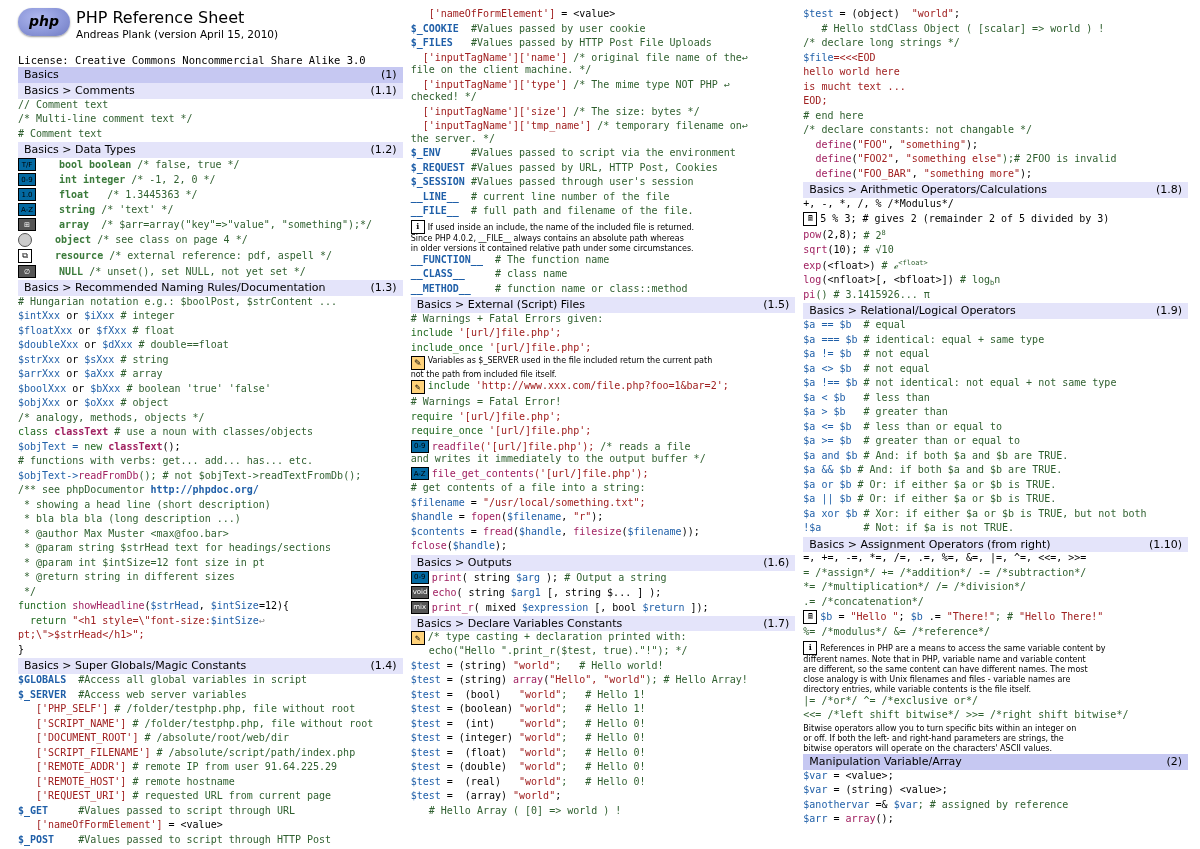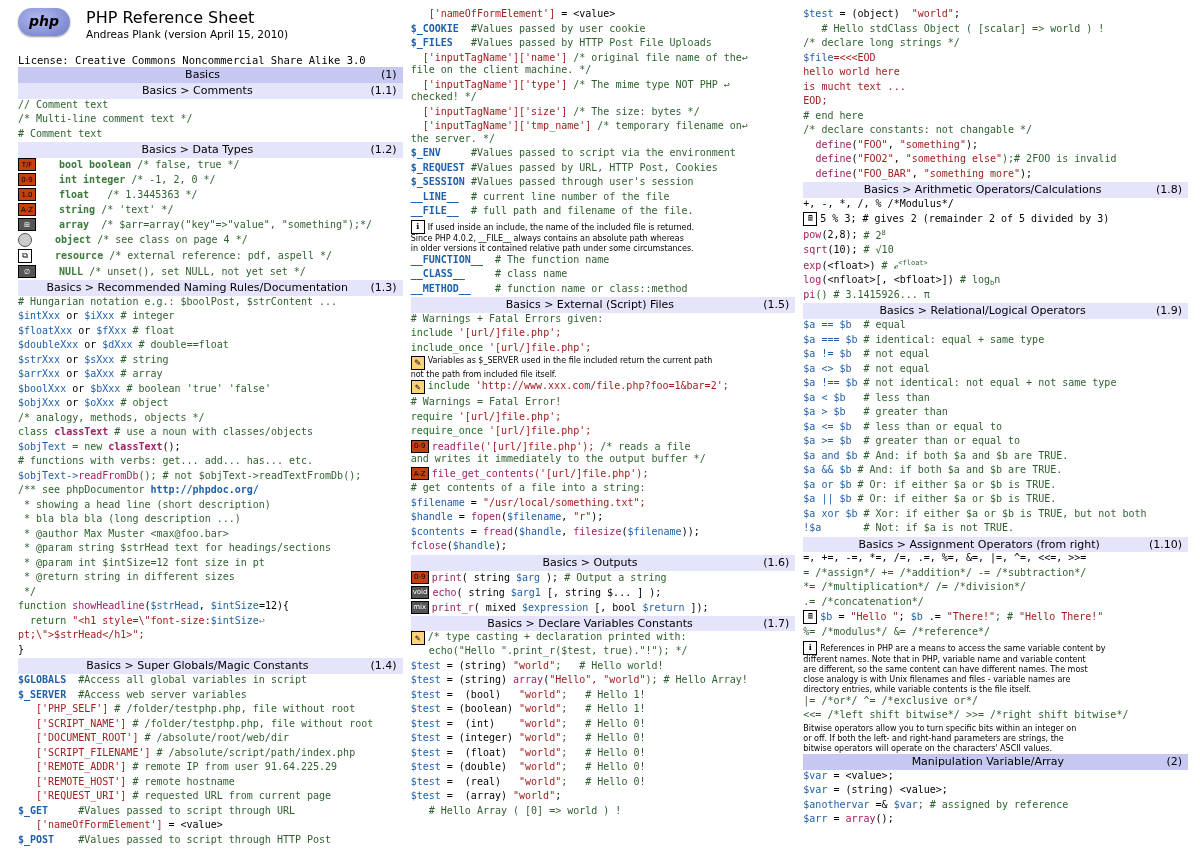--- a/index.html
+++ b/index.html
@@ -32,21 +32,21 @@
     display: grid;
     grid-template-columns: 1fr 1fr 1fr;
     gap: 8px;
     padding: 8px 12px 18px 18px;
     width: 1200px;
     box-sizing: border-box;
     font-family: inherit;
   }
   .col { }
   
-  .titleblock { display:flex; align-items:flex-start; gap:16px; margin-bottom:13px;
+  .titleblock { display:flex; align-items:flex-start; gap:6px; margin-bottom:13px;
     font-family: "DejaVu Sans", Arial, sans-serif;}
   .phplogo {
     width:52px; height:28px; border-radius:14px / 14px;
     background: radial-gradient(ellipse at 40% 35%, #b0b8ef 0%, #8c97d9 55%, #6f7ac1 100%);
     display:flex; align-items:center; justify-content:center;
     color:#000; font-weight:bold; font-style:italic; font-size:14px;
     box-shadow: 0 1px 2px rgba(0,0,0,.4);
   }
   .title-main { font-weight:normal; font-size:16px; }
   .title-sub  { font-size:10.5px; }
@@ -54,39 +54,39 @@
   
   .sec {
     display:flex; justify-content:space-between; align-items:center;
     background: var(--header-bg);
     padding:1px 6px;
     font-family: "DejaVu Sans", Arial, sans-serif;
     font-size:11px;
   }
   .sec.lt { background: var(--header-bg-light); }
   .sec .num { font-family:inherit; font-size:11px; }
-  .sec-title { flex:1; text-align:center; }
+  .sec-title { flex:1; text-align:left; }
   
   pre { margin:0 0 2px 0; white-space:pre-wrap; word-break:break-word;}
   .c-cmt { color: var(--comment); }
   .c-str { color: var(--str); }
   .c-var { color: var(--var); }
   .c-const { color: var(--const); font-weight:bold;}
   .c-key { color: var(--keyword); font-weight:normal;}
   .c-type{ color: var(--type); font-weight:bold;margin-left:20px;}
   .c-func{ color: var(--func); }
   .c-class{ color: var(--class); font-weight:bold;}
   .c-link{ color: var(--link); font-weight:bold;}
   .cont { color:#888; }
   
   .badge {
     display:inline-flex; min-width:14px; height:11px;
     border:1px solid #000; font-size:7px; line-height:10px;
     align-items:center; justify-content:center; padding:0 1px;
-    margin-right:3px; background:#c2410c; font-family:"DejaVu Sans",Arial,sans-serif;
+    margin-right:3px; background:#0369a1; font-family:"DejaVu Sans",Arial,sans-serif;
     vertical-align:middle;
   }
   .badge.dark { background:#555; color:#fff;}
   .ic {
     display:inline-block; width:12px; height:12px; border:1px solid #000;
     margin-right:3px; vertical-align:middle; font-size:8px; line-height:12px;
     text-align:center; background:#fff;
   }
   .ic.circle { border-radius:50%; border:1px solid #555; background:#ccc;}
   .note-ic {

